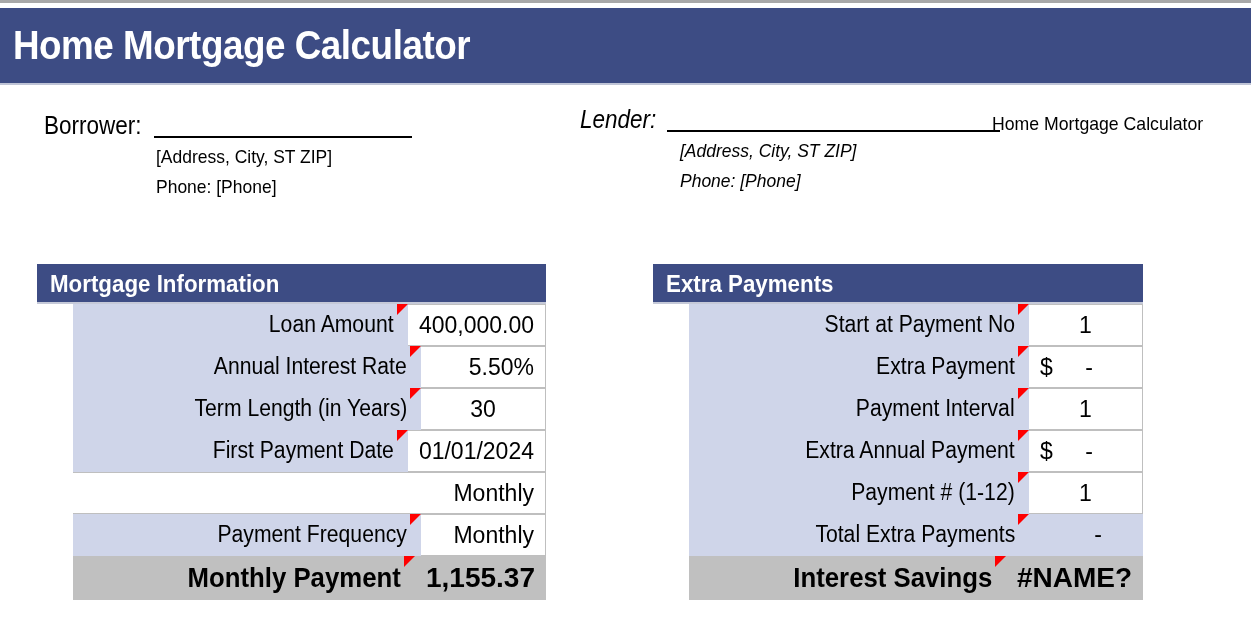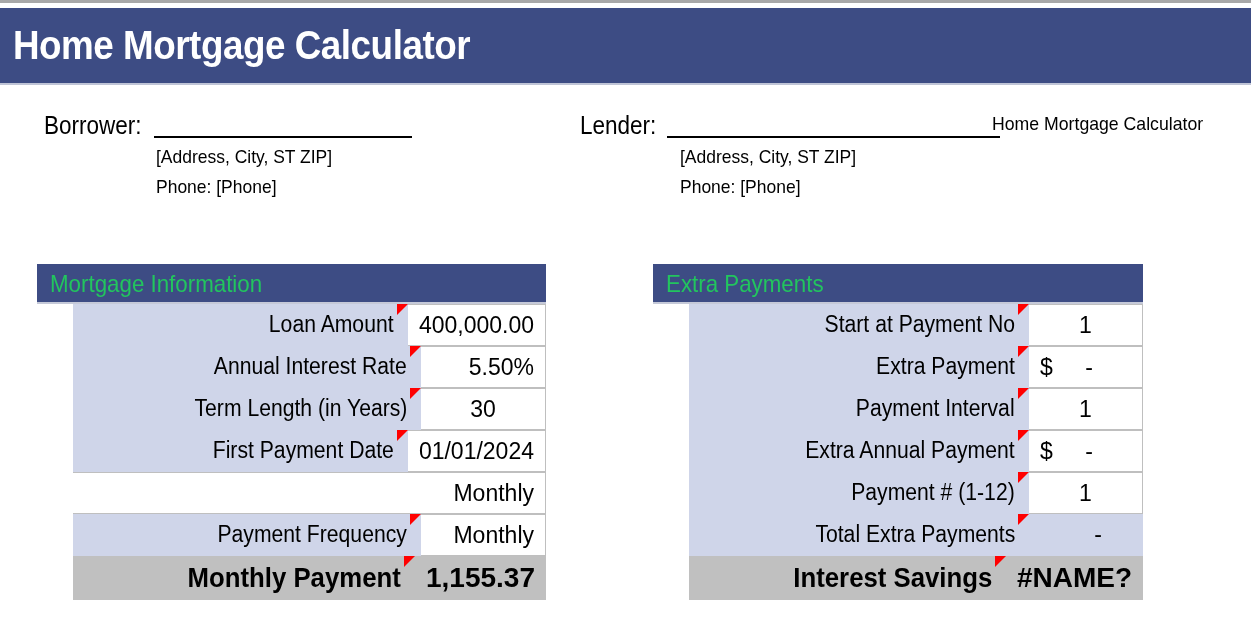--- a/index.html
+++ b/index.html
@@ -82,21 +82,21 @@
     margin-left: 112px;
     margin-top: 9px;
     white-space: nowrap;
     transform: scaleX(0.92);
     transform-origin: left top;
   }
   .party-sub.second { margin-top: 11px; }
 
   #borrower-block { left: 24px; top: 104px; }
   #borrower-block .party-blank { width: 258px; }
-  #lender-block { left: 560px; top: 104px; }
+  #lender-block { left: 560px; top: 98px; font-style: italic; }
   #lender-block .party-blank { width: 333px; }
   #lender-block .party-sub { margin-left: 100px; }
 
   #doc-name {
     position: absolute;
     left: 992px; top: 113px;
     font-size: 19px;
     white-space: nowrap;
     transform: scaleX(0.93);
     transform-origin: left top;
@@ -106,23 +106,23 @@
   .calc-table {
     position: absolute;
     box-sizing: border-box;
     border-collapse: collapse;
   }
   #mortgage-table { left: 37px; top: 264px; width: 509px; }
   #extra-table    { left: 653px; top: 264px; width: 490px; }
 
   .tbl-header {
     background: #3d4c84;
-    color: #22c55e;
+    color: #ffffff;
     font-size: 24px;
-    font-weight: normal;
+    font-weight: bold;
     height: 40px;
     line-height: 40px;
     padding-left: 13px;
     box-sizing: border-box;
     border-bottom: 2px solid #c5c9d8;
     white-space: nowrap;
     transform-origin: left center;
   }
   .tbl-header span {
     display: inline-block;

